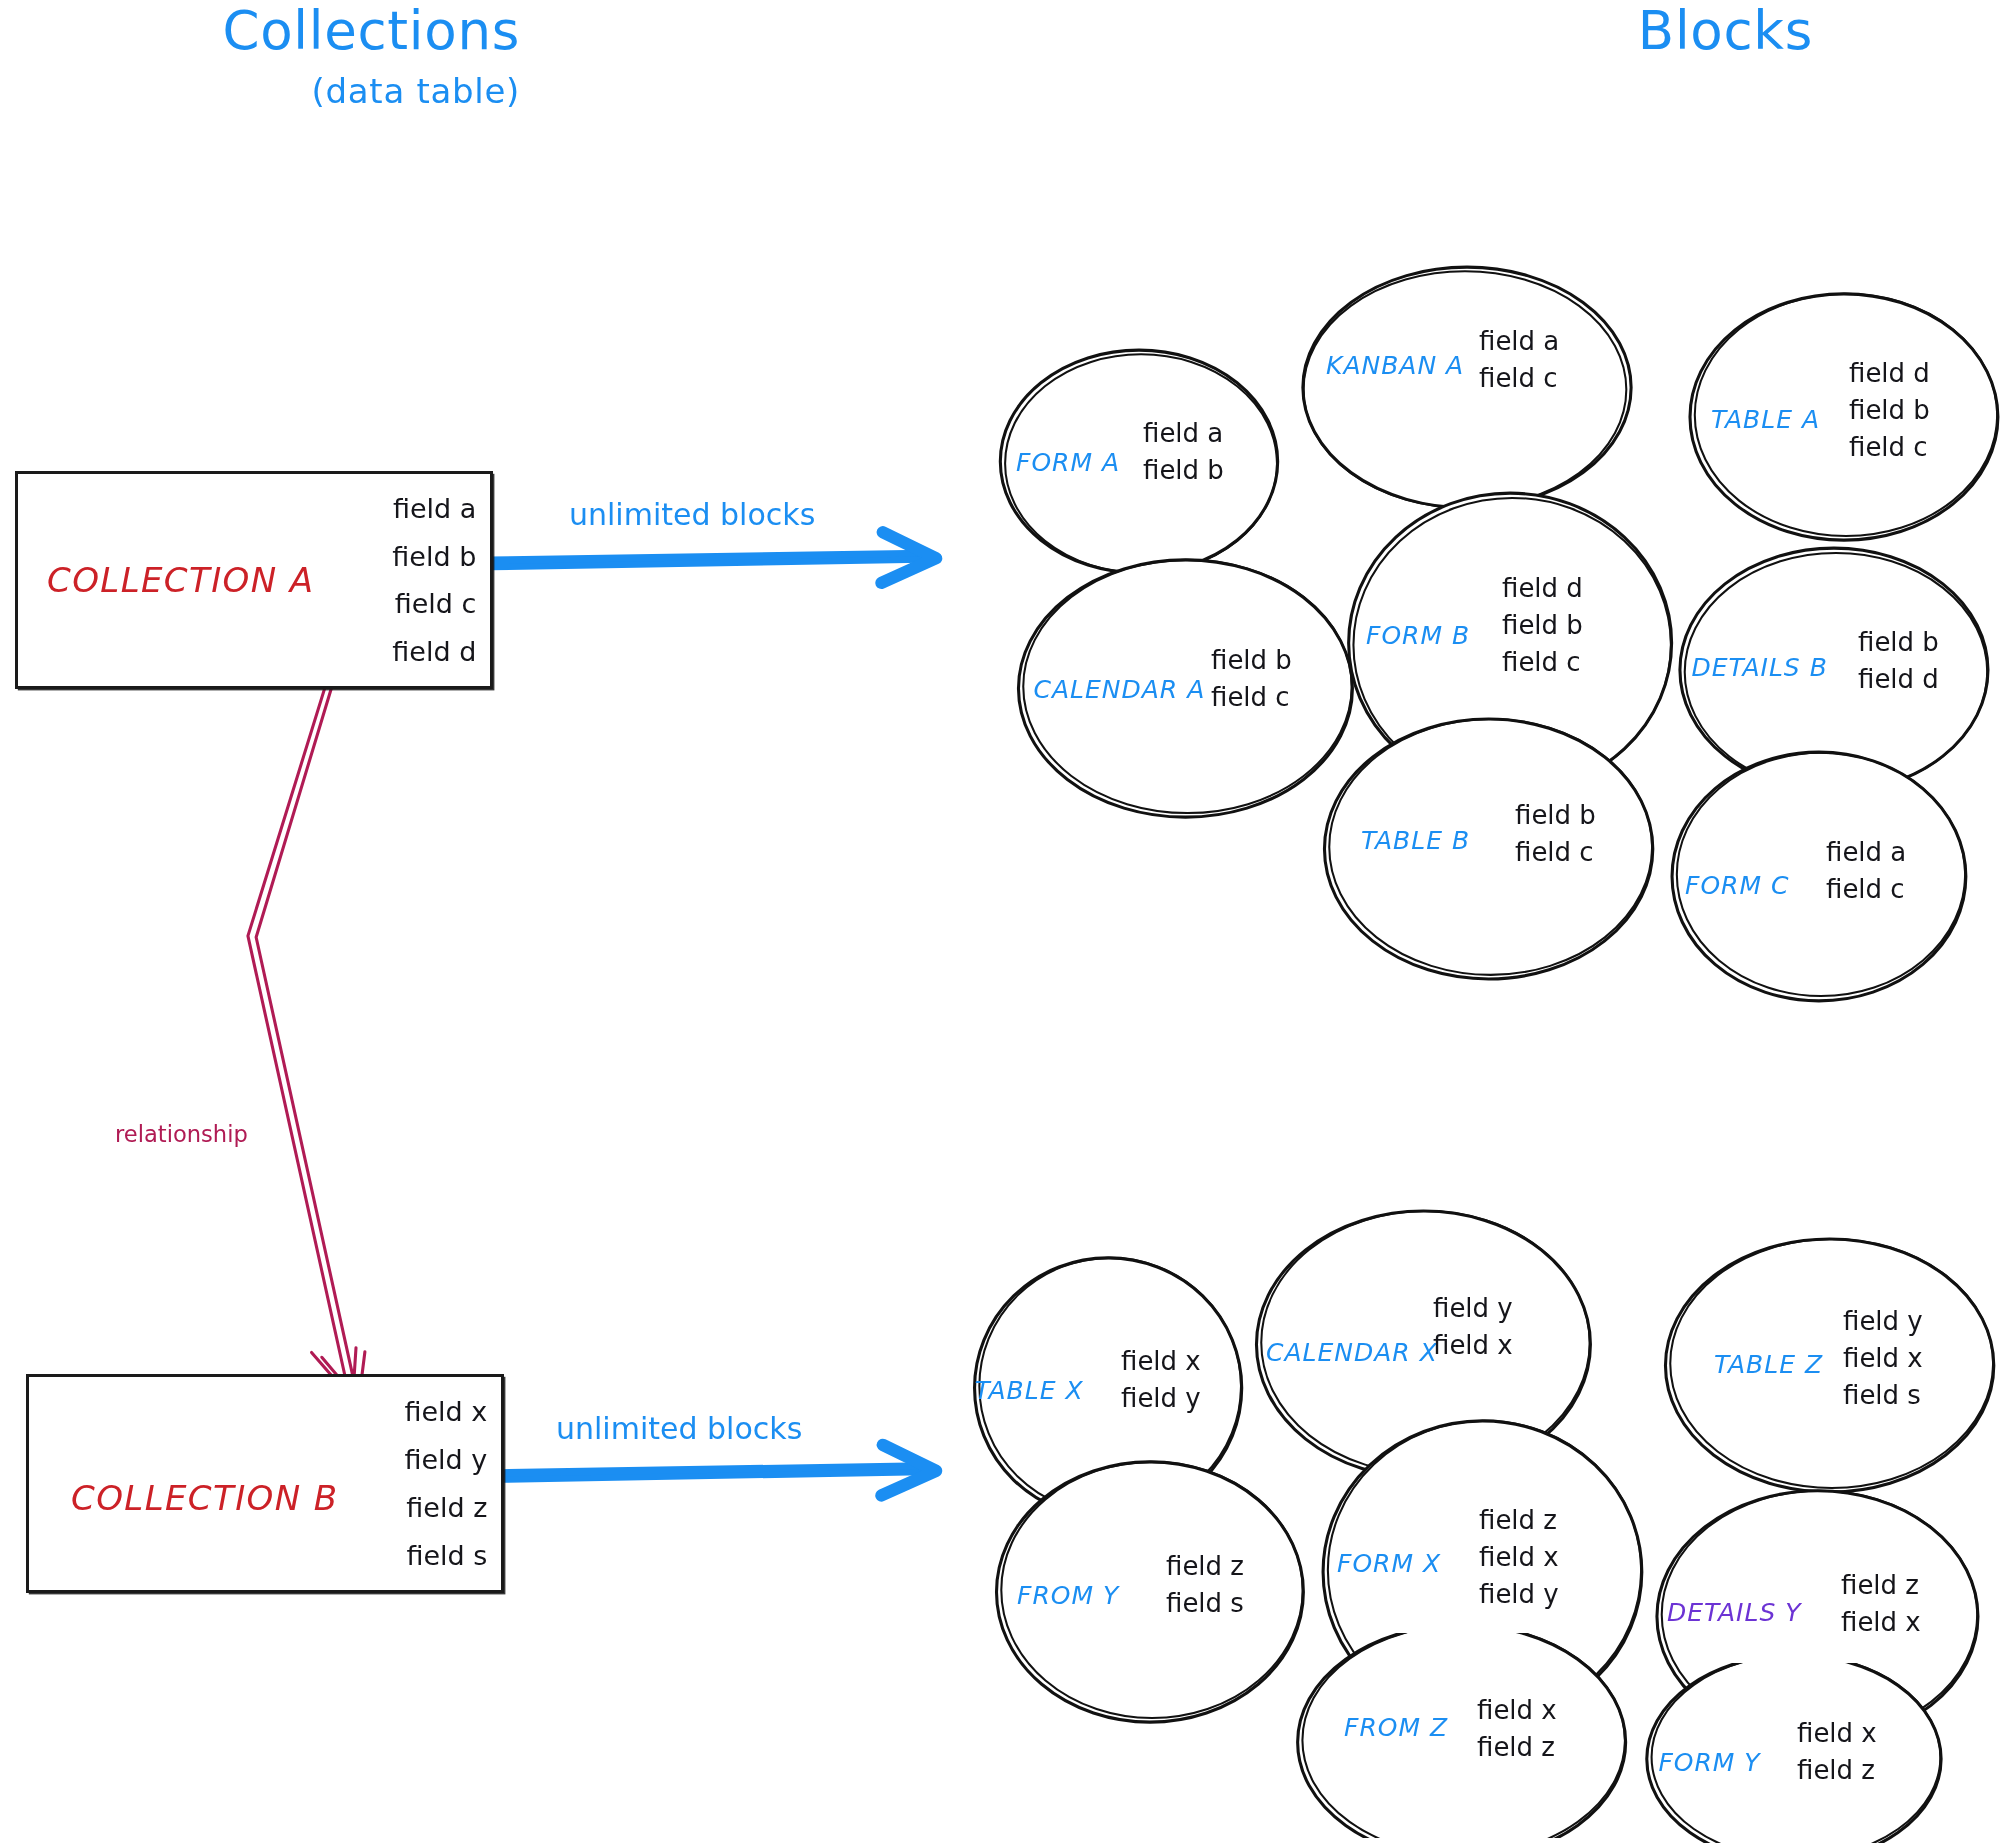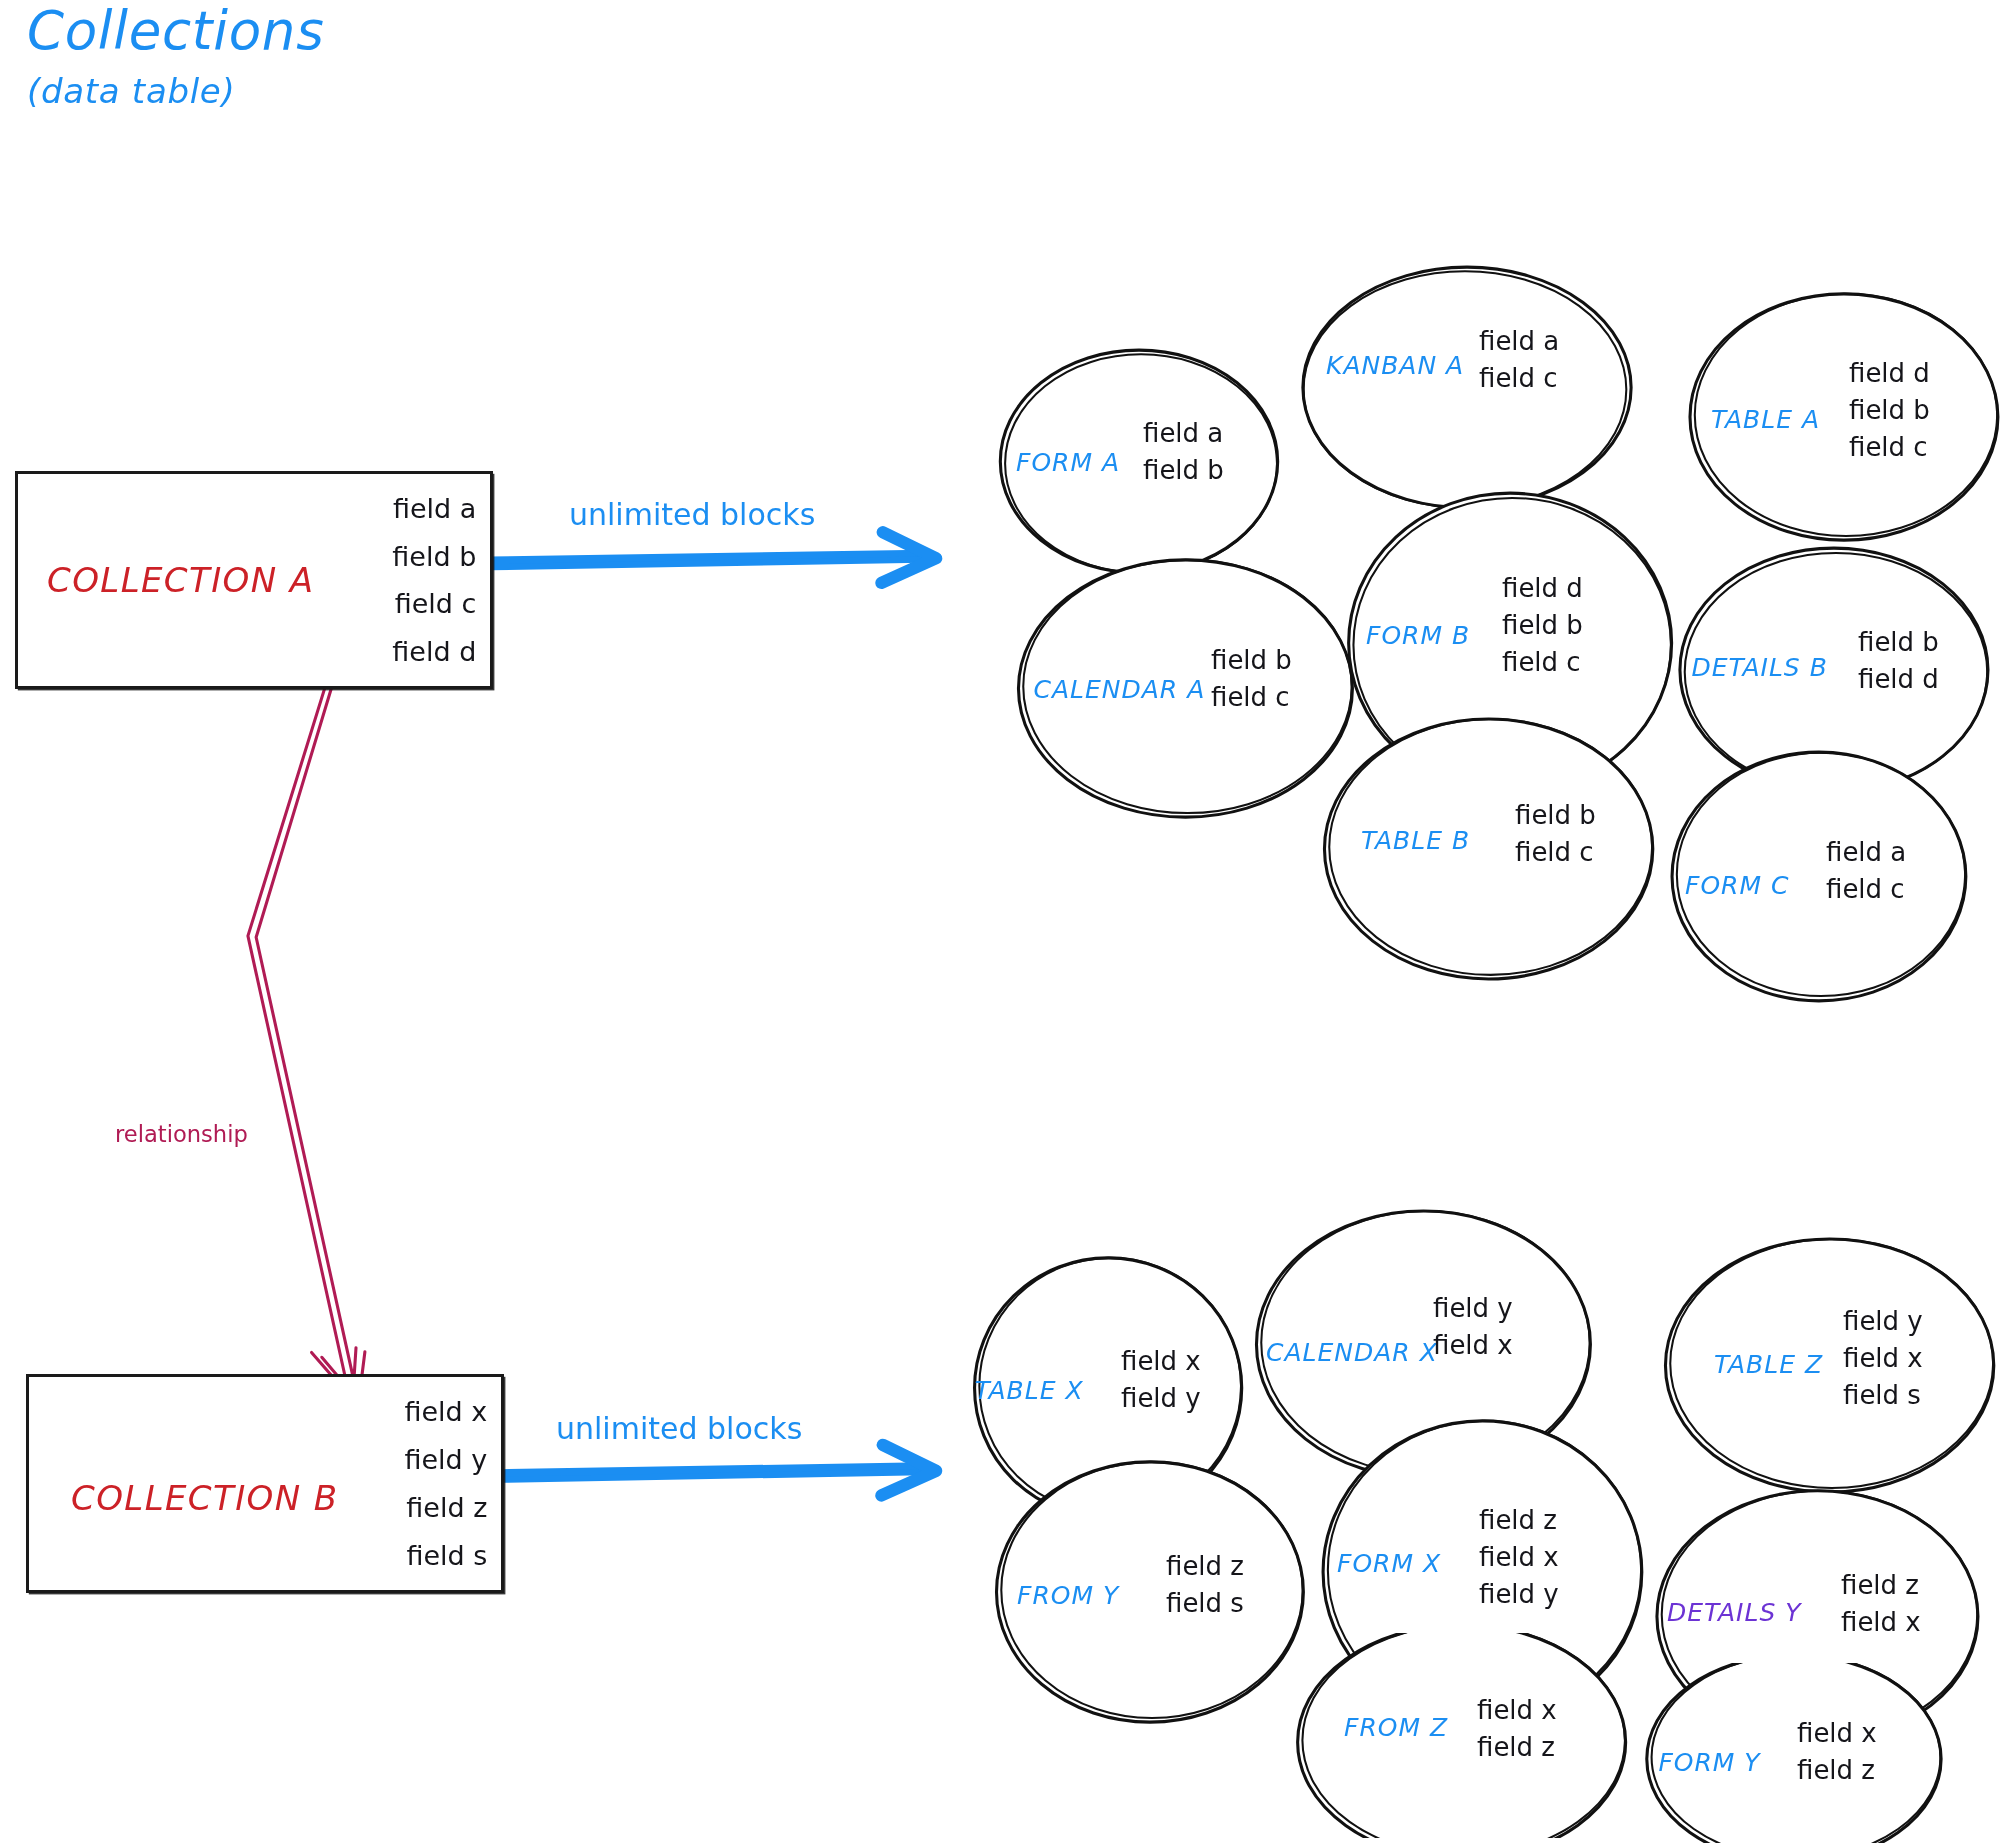--- a/index.html
+++ b/index.html
@@ -6,23 +6,23 @@
   html,body{margin:0;padding:0;background:#ffffff;}
   body{
     font-family:"DejaVu Sans", sans-serif;
     width:2005px;height:1843px;position:relative;overflow:hidden;
   }
   .canvas{position:absolute;left:0;top:0;width:2005px;height:1843px;}
   .svg-layer{position:absolute;left:0;top:0;width:2005px;height:1843px;pointer-events:none;}
 
   
   .heading{
-    position:absolute;text-align:left;color:#1b8ef2;
+    position:absolute;text-align:right;color:#1b8ef2;
     font-family:"DejaVu Sans", sans-serif;font-weight:400;
-    letter-spacing:0.7px;white-space:nowrap;font-style:italic;
+    letter-spacing:0.7px;white-space:nowrap;
   }
   .heading .h-main{font-size:53px;line-height:1.0;display:block;}
   .heading .h-sub{font-size:34px;line-height:1.35;display:block;margin-top:12.3px;}
 
   #heading-collections{left:27px;top:4.1px;width:493px;}
   #heading-blocks{left:1252px;top:4.1px;width:561px;}
 
   
   .collection{
     position:absolute;border:3.4px solid #1a1a1a;background:#fff;
@@ -96,20 +96,21 @@
       <path d="M455 1977 L515 2046 L520 1970"></path>
       <path d="M470 1984 L524 2048 L533 1976"></path>
     </g>
   </svg>
 
   <div class="heading" id="heading-collections">
     <span class="h-main">Collections</span>
     <span class="h-sub">(data table)</span>
   </div>
   <div class="heading" id="heading-blocks">
+    <span class="h-main">Blocks</span>
   </div>
 
   <div class="collection" id="collection-a">
     <div class="coll-name">COLLECTION A</div>
     <div class="fields">
       <div class="field">field a</div>
       <div class="field">field b</div>
       <div class="field">field c</div>
       <div class="field">field d</div>
     </div>

